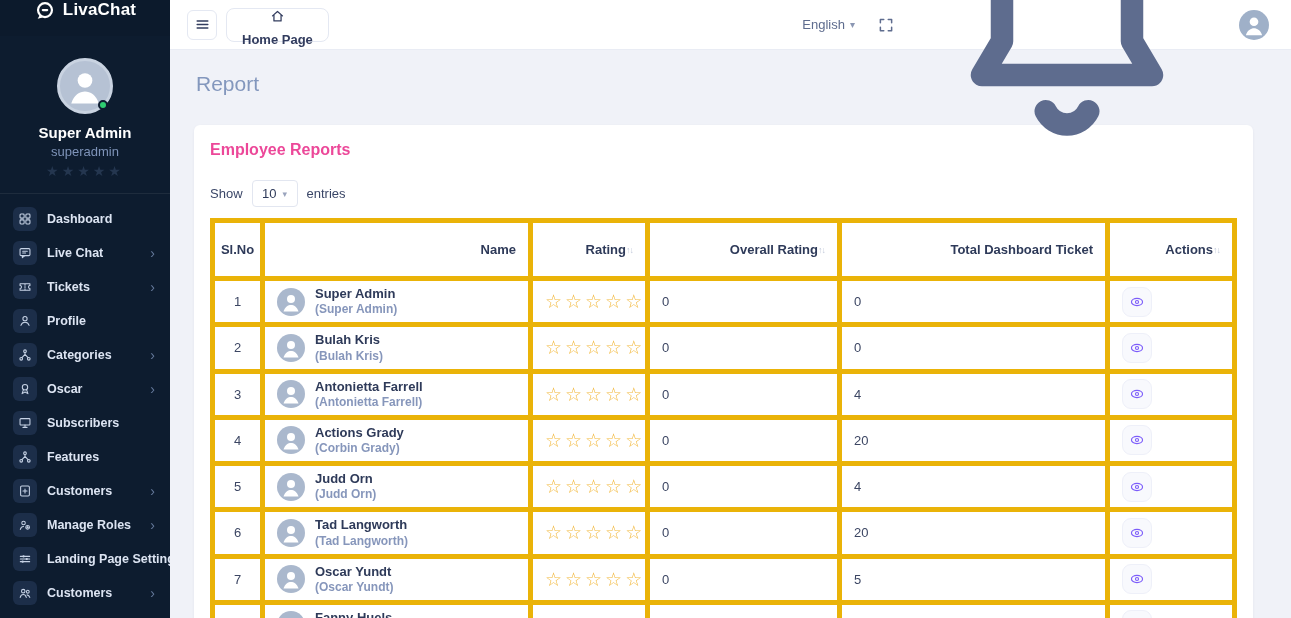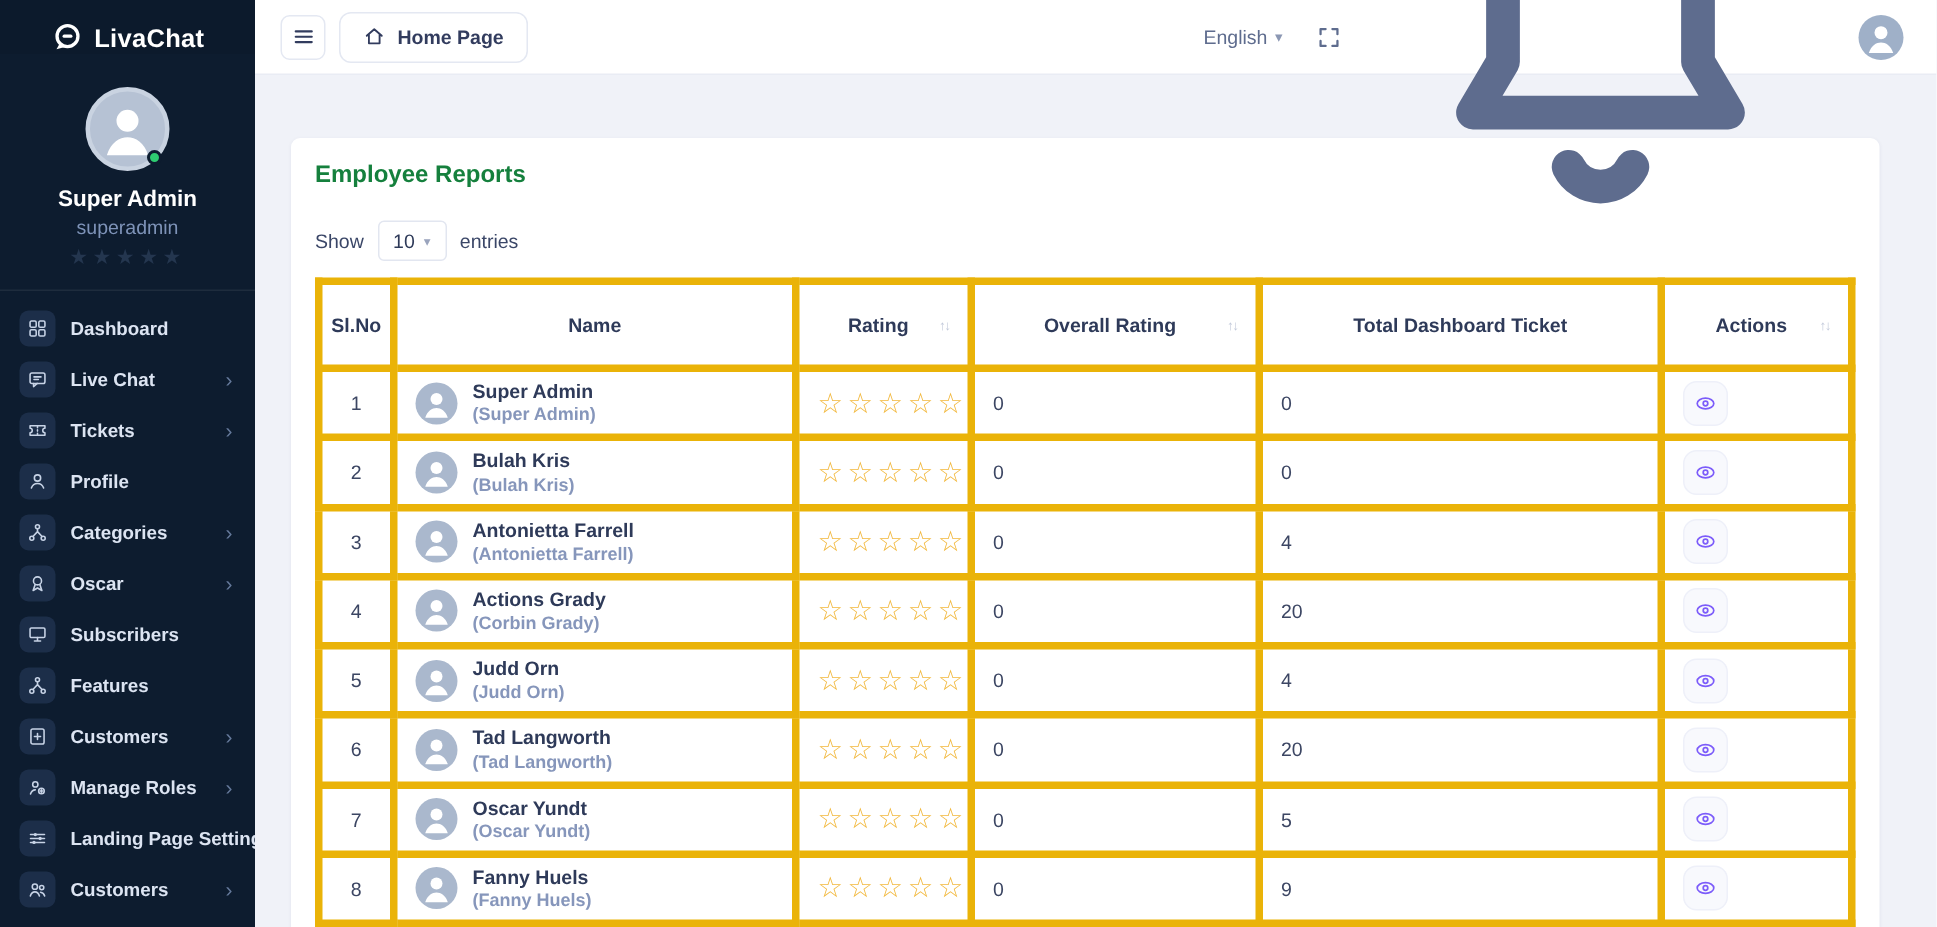--- a/index.html
+++ b/index.html
@@ -1,21 +1,21 @@
 <!DOCTYPE html>
 <html><head>
 <meta charset="utf-8">
 <style>
   * { margin:0; padding:0; box-sizing:border-box; }
   html,body { width:1291px; height:618px; overflow:hidden; }
   body { font-family:"Liberation Sans", sans-serif; background:#f0f2f8; color:#2e3a59; display:flex; }
 
   
   .sidebar { width:170px; min-width:170px; height:618px; background:#0d1c2f; display:flex; flex-direction:column; overflow:hidden; }
-  .brand-row { height:50px; display:flex; align-items:flex-end; justify-content:center; gap:7px; background:#0c1a2c; }
+  .brand-row { height:50px; display:flex; align-items:flex-start; justify-content:center; gap:7px; background:#0c1a2c; }
   .brand-ic { width:22px; height:22px; color:#fff; }
   .brand-name { color:#fff; font-size:17px; font-weight:700; letter-spacing:.2px; }
   .profile-block { padding:22px 0 14px; text-align:center; border-bottom:1px solid rgba(255,255,255,.07); }
   .profile-avatar { position:relative; width:56px; height:56px; margin:0 auto; border-radius:50%; background:#b6c2d4; border:3px solid #c9d3e1; overflow:visible; }
   .profile-avatar .ic { position:absolute; inset:3px; }
   .online-dot { position:absolute; right:2px; bottom:1px; width:10px; height:10px; border-radius:50%; background:#2ecc71; border:2px solid #0d1c2f; }
   .profile-name { margin-top:10px; color:#fff; font-size:15px; font-weight:700; }
   .profile-username { margin-top:3px; color:#7e93b8; font-size:13px; }
   .profile-stars { margin-top:4px; color:#24364f; font-size:14px; letter-spacing:3px; }
   .side-menu { padding:8px 0; flex:1; }
@@ -24,45 +24,45 @@
   .side-ic .ic { width:14px; height:14px; }
   .side-label { margin-left:10px; color:#dce4f2; font-size:12.5px; font-weight:600; white-space:nowrap; flex:1; }
   .side-chevron { color:#64789a; font-size:14px; line-height:1; padding-right:2px; }
   .ic svg { width:100%; height:100%; display:block; }
 
   
   .main { flex:1; display:flex; flex-direction:column; height:618px; }
   .topbar { height:50px; background:#fff; border-bottom:1px solid #e9ecf4; display:flex; align-items:center; padding:0 22px 0 17px; }
   .icon-btn { width:30px; height:30px; border-radius:6px; border:1px solid #e4e8f2; background:#fff; display:flex; align-items:center; justify-content:center; color:#323c5e; cursor:pointer; }
   .icon-btn .ic { width:17px; height:17px; }
-  .home-btn { margin-left:9px; height:34px; border-radius:8px; border:1px solid #e4e8f2; background:#fff; display:flex; align-items:center; gap:8px; padding:0 15px; color:#323c5e; font-size:13px; font-weight:700; cursor:pointer; }
+  .home-btn { margin-left:9px; height:34px; border-radius:8px; border:1px solid #e4e8f2; background:#fff; display:flex; align-items:center; gap:8px; padding:0 15px; color:#323c5e; font-size:13px; font-weight:700; cursor:pointer;flex-direction:column; }
   .home-btn .ic { width:15px; height:15px; }
   .topbar-right { margin-left:auto; display:flex; align-items:center; gap:22px; }
   .lang { display:flex; align-items:center; gap:5px; color:#5e6c8e; font-size:13px; cursor:pointer; }
   .lang .caret { font-size:10px; color:#8b97b3; }
   .tb-ic { width:18px; height:18px; color:#5e6c8e; cursor:pointer; }
   .bell-wrap { position:relative; cursor:pointer; }
   .topbar-avatar { position:relative; width:30px; height:30px; border-radius:50%; background:#9fb0c8; overflow:hidden; cursor:pointer; }
   .topbar-avatar .ic { position:absolute; inset:2px; }
 
   .content { flex:1; padding:13px 38px 0 24px; overflow:hidden; }
   .page-title { color:#8397bd; font-size:21px; font-weight:400; margin:9px 0 0 2px; }
 
   .card { margin-top:29px; background:#fff; border-radius:6px; box-shadow:0 1px 3px rgba(30,40,90,.06); padding:16px 16px 18px; }
-  .card-title { font-size:16px; font-weight:700; color:#15803d; }
+  .card-title { font-size:16px; font-weight:700; color:#ec4899; }
   .controls-row { margin-top:21px; display:flex; align-items:flex-end; }
   .show-group { display:flex; align-items:center; gap:9px; font-size:13px; color:#3a4667; }
   .page-size { width:46px; height:27px; border:1px solid #e2e6f0; border-radius:4px; display:flex; align-items:center; justify-content:center; gap:6px; font-size:13px; color:#2e3a59; cursor:pointer; background:#fff; }
   .page-size .caret { font-size:9px; color:#9aa4bd; }
   .search-input { margin-left:auto; width:131px; height:25px; border:1px solid #e2e6f0; border-radius:4px; padding:0 9px; font-size:12.5px; color:#3a4667; font-family:"Liberation Sans", sans-serif; outline:none; background:#fff; }
   .search-input::placeholder { color:#b9c3d8; }
 
   table.report { width:100%; margin-top:11px; border-collapse:collapse; table-layout:fixed; }
   .report th, .report td { border:5px solid #eab308; }
-  .report th { font-size:13px; font-weight:700; color:#2e3a59; text-align:center; padding:19px 12px; background:#fff; }
+  .report th { font-size:13px; font-weight:700; color:#2e3a59; text-align:right; padding:19px 12px; background:#fff; }
   .report th.c-sl { width:50px; text-align:center; padding:9px 4px; }
   .report th .sort { float:right; color:#c2c9da; font-size:9px; letter-spacing:-1px; margin-top:3px; cursor:pointer; }
   .c-rating { width:117px; } .c-overall { width:192px; } .c-total { width:268px; } .c-actions { width:127px;margin-top:48px; }
   .report td { padding:5px 12px; height:41px; }
   .td-sl { text-align:center; font-size:13px; color:#3c4663; }
   .name-wrap { display:flex; align-items:center; gap:10px; }
   .avatar { position:relative; width:28px; height:28px; min-width:28px; border-radius:50%; background:#aab8cd; overflow:hidden; }
   .avatar .ic { position:absolute; inset:2px; }
   .name-main { font-size:13px; font-weight:700; color:#2e3a59; line-height:1.25; }
   .name-sub { font-size:12px; font-weight:700; color:#8696bb; line-height:1.25; }
@@ -315,20 +315,21 @@
             <svg viewBox="0 0 24 24">
               <circle cx="12" cy="9" r="4" fill="#fff"></circle>
               <path d="M4.5 21.5c1.4-4.6 4.6-6.5 7.5-6.5s6.1 1.9 7.5 6.5z" fill="#fff"></path>
             </svg>
           </span>
       </div>
     </div>
   </header>
 
   <div class="content">
+    <h1 class="page-title">Report</h1>
 
     <section class="card">
       <h2 class="card-title">Employee Reports</h2>
 
       <div class="controls-row">
         <div class="show-group">
           <span>Show</span>
           <div class="page-size">
             <span>10</span>
             <span class="caret">▾</span>

